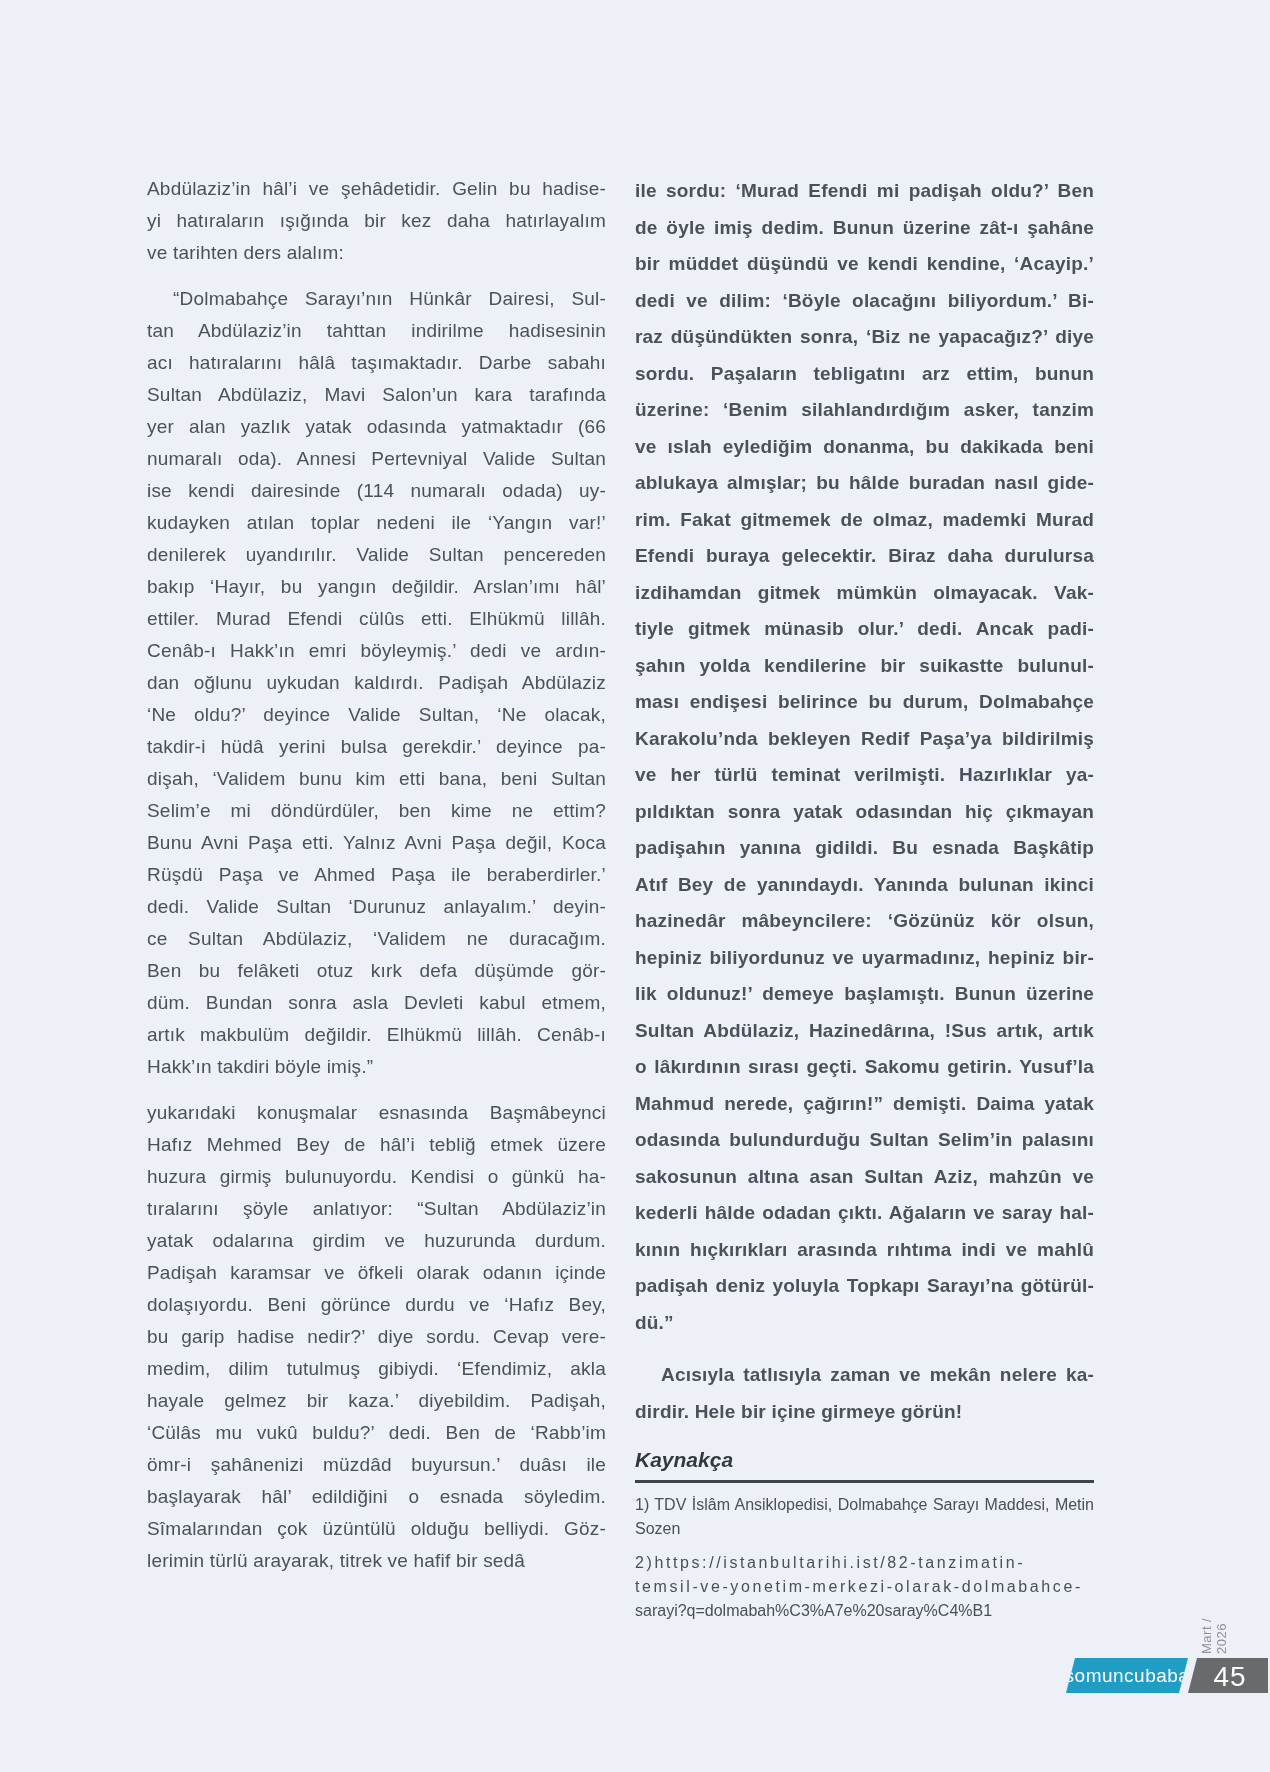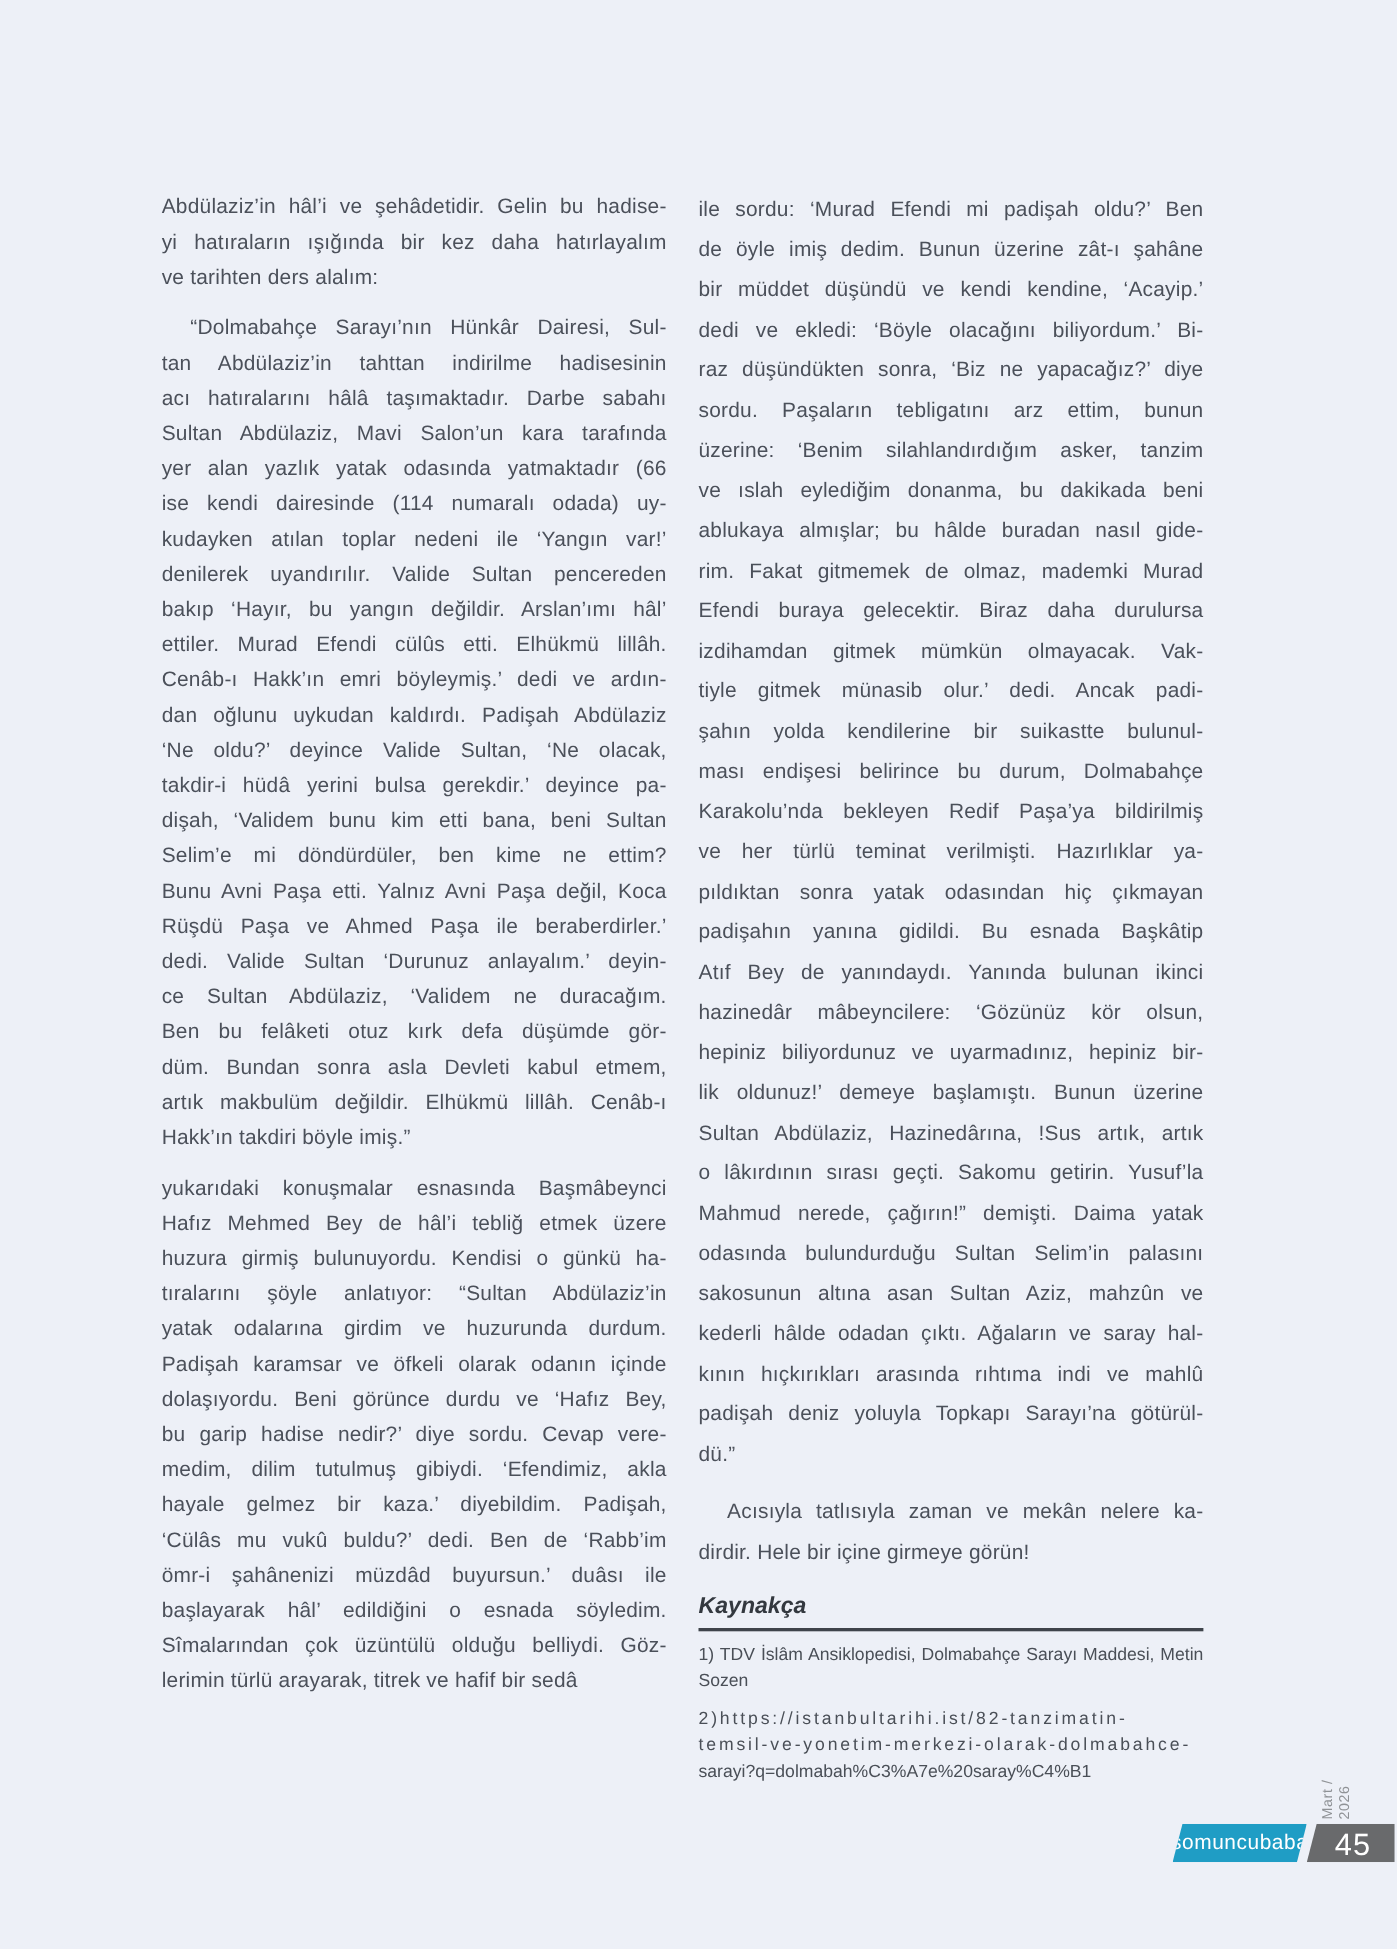--- a/index.html
+++ b/index.html
@@ -22,21 +22,21 @@
   .line{
     font-size:19px;
     font-weight:300;
     color:var(--text);
     text-align:justify;
     text-align-last:justify;
     letter-spacing:0.2px;
     white-space:normal;
   }
   .col-left .line{line-height:32px;}
-  .col-right .line{line-height:36.5px;}
+  .col-right .line{line-height:36.5px;font-weight:bold;}
   .line.last{text-align-last:left;}
   .line.indent{text-indent:26px;}
   .kaynakca{margin-top:14px;}
   .kaynakca-title{
     font-size:21px;font-weight:bold;font-style:italic;
     color:var(--title);line-height:28px;margin:0 0 6px 0;
   }
   .kaynakca-rule{border-top:3px solid var(--rule);margin:0 0 10px 0;}
   .ref{margin-bottom:10px;}
   .ref-line{
@@ -80,20 +80,21 @@
           <div class="line">Abdülaziz’in hâl’i ve şehâdetidir. Gelin bu hadise-</div>
           <div class="line">yi hatıraların ışığında bir kez daha hatırlayalım</div>
           <div class="line last">ve tarihten ders alalım:</div>
         </div>
         <div class="para">
           <div class="line indent">“Dolmabahçe Sarayı’nın Hünkâr Dairesi, Sul-</div>
           <div class="line">tan Abdülaziz’in tahttan indirilme hadisesinin</div>
           <div class="line">acı hatıralarını hâlâ taşımaktadır. Darbe sabahı</div>
           <div class="line">Sultan Abdülaziz, Mavi Salon’un kara tarafında</div>
           <div class="line">yer alan yazlık yatak odasında yatmaktadır (66</div>
+          <div class="line">numaralı oda). Annesi Pertevniyal Valide Sultan</div>
           <div class="line">ise kendi dairesinde (114 numaralı odada) uy-</div>
           <div class="line">kudayken atılan toplar nedeni ile ‘Yangın var!’</div>
           <div class="line">denilerek uyandırılır. Valide Sultan pencereden</div>
           <div class="line">bakıp ‘Hayır, bu yangın değildir. Arslan’ımı hâl’</div>
           <div class="line">ettiler. Murad Efendi cülûs etti. Elhükmü lillâh.</div>
           <div class="line">Cenâb-ı Hakk’ın emri böyleymiş.’ dedi ve ardın-</div>
           <div class="line">dan oğlunu uykudan kaldırdı. Padişah Abdülaziz</div>
           <div class="line">‘Ne oldu?’ deyince Valide Sultan, ‘Ne olacak,</div>
           <div class="line">takdir-i hüdâ yerini bulsa gerekdir.’ deyince pa-</div>
           <div class="line">dişah, ‘Validem bunu kim etti bana, beni Sultan</div>
@@ -125,21 +126,21 @@
           <div class="line last">lerimin türlü arayarak, titrek ve hafif bir sedâ</div>
         </div>
       </div>
 
     <div class="col col-right">
       <div id="col-right-paras">
           <div class="para">
             <div class="line">ile sordu: ‘Murad Efendi mi padişah oldu?’ Ben</div>
             <div class="line">de öyle imiş dedim. Bunun üzerine zât-ı şahâne</div>
             <div class="line">bir müddet düşündü ve kendi kendine, ‘Acayip.’</div>
-            <div class="line">dedi ve ekledi: ‘Böyle olacağını biliyordum.’ Bi-</div>
+            <div class="line">dedi ve dilim: ‘Böyle olacağını biliyordum.’ Bi-</div>
             <div class="line">raz düşündükten sonra, ‘Biz ne yapacağız?’ diye</div>
             <div class="line">sordu. Paşaların tebligatını arz ettim, bunun</div>
             <div class="line">üzerine: ‘Benim silahlandırdığım asker, tanzim</div>
             <div class="line">ve ıslah eylediğim donanma, bu dakikada beni</div>
             <div class="line">ablukaya almışlar; bu hâlde buradan nasıl gide-</div>
             <div class="line">rim. Fakat gitmemek de olmaz, mademki Murad</div>
             <div class="line">Efendi buraya gelecektir. Biraz daha durulursa</div>
             <div class="line">izdihamdan gitmek mümkün olmayacak. Vak-</div>
             <div class="line">tiyle gitmek münasib olur.’ dedi. Ancak padi-</div>
             <div class="line">şahın yolda kendilerine bir suikastte bulunul-</div>

